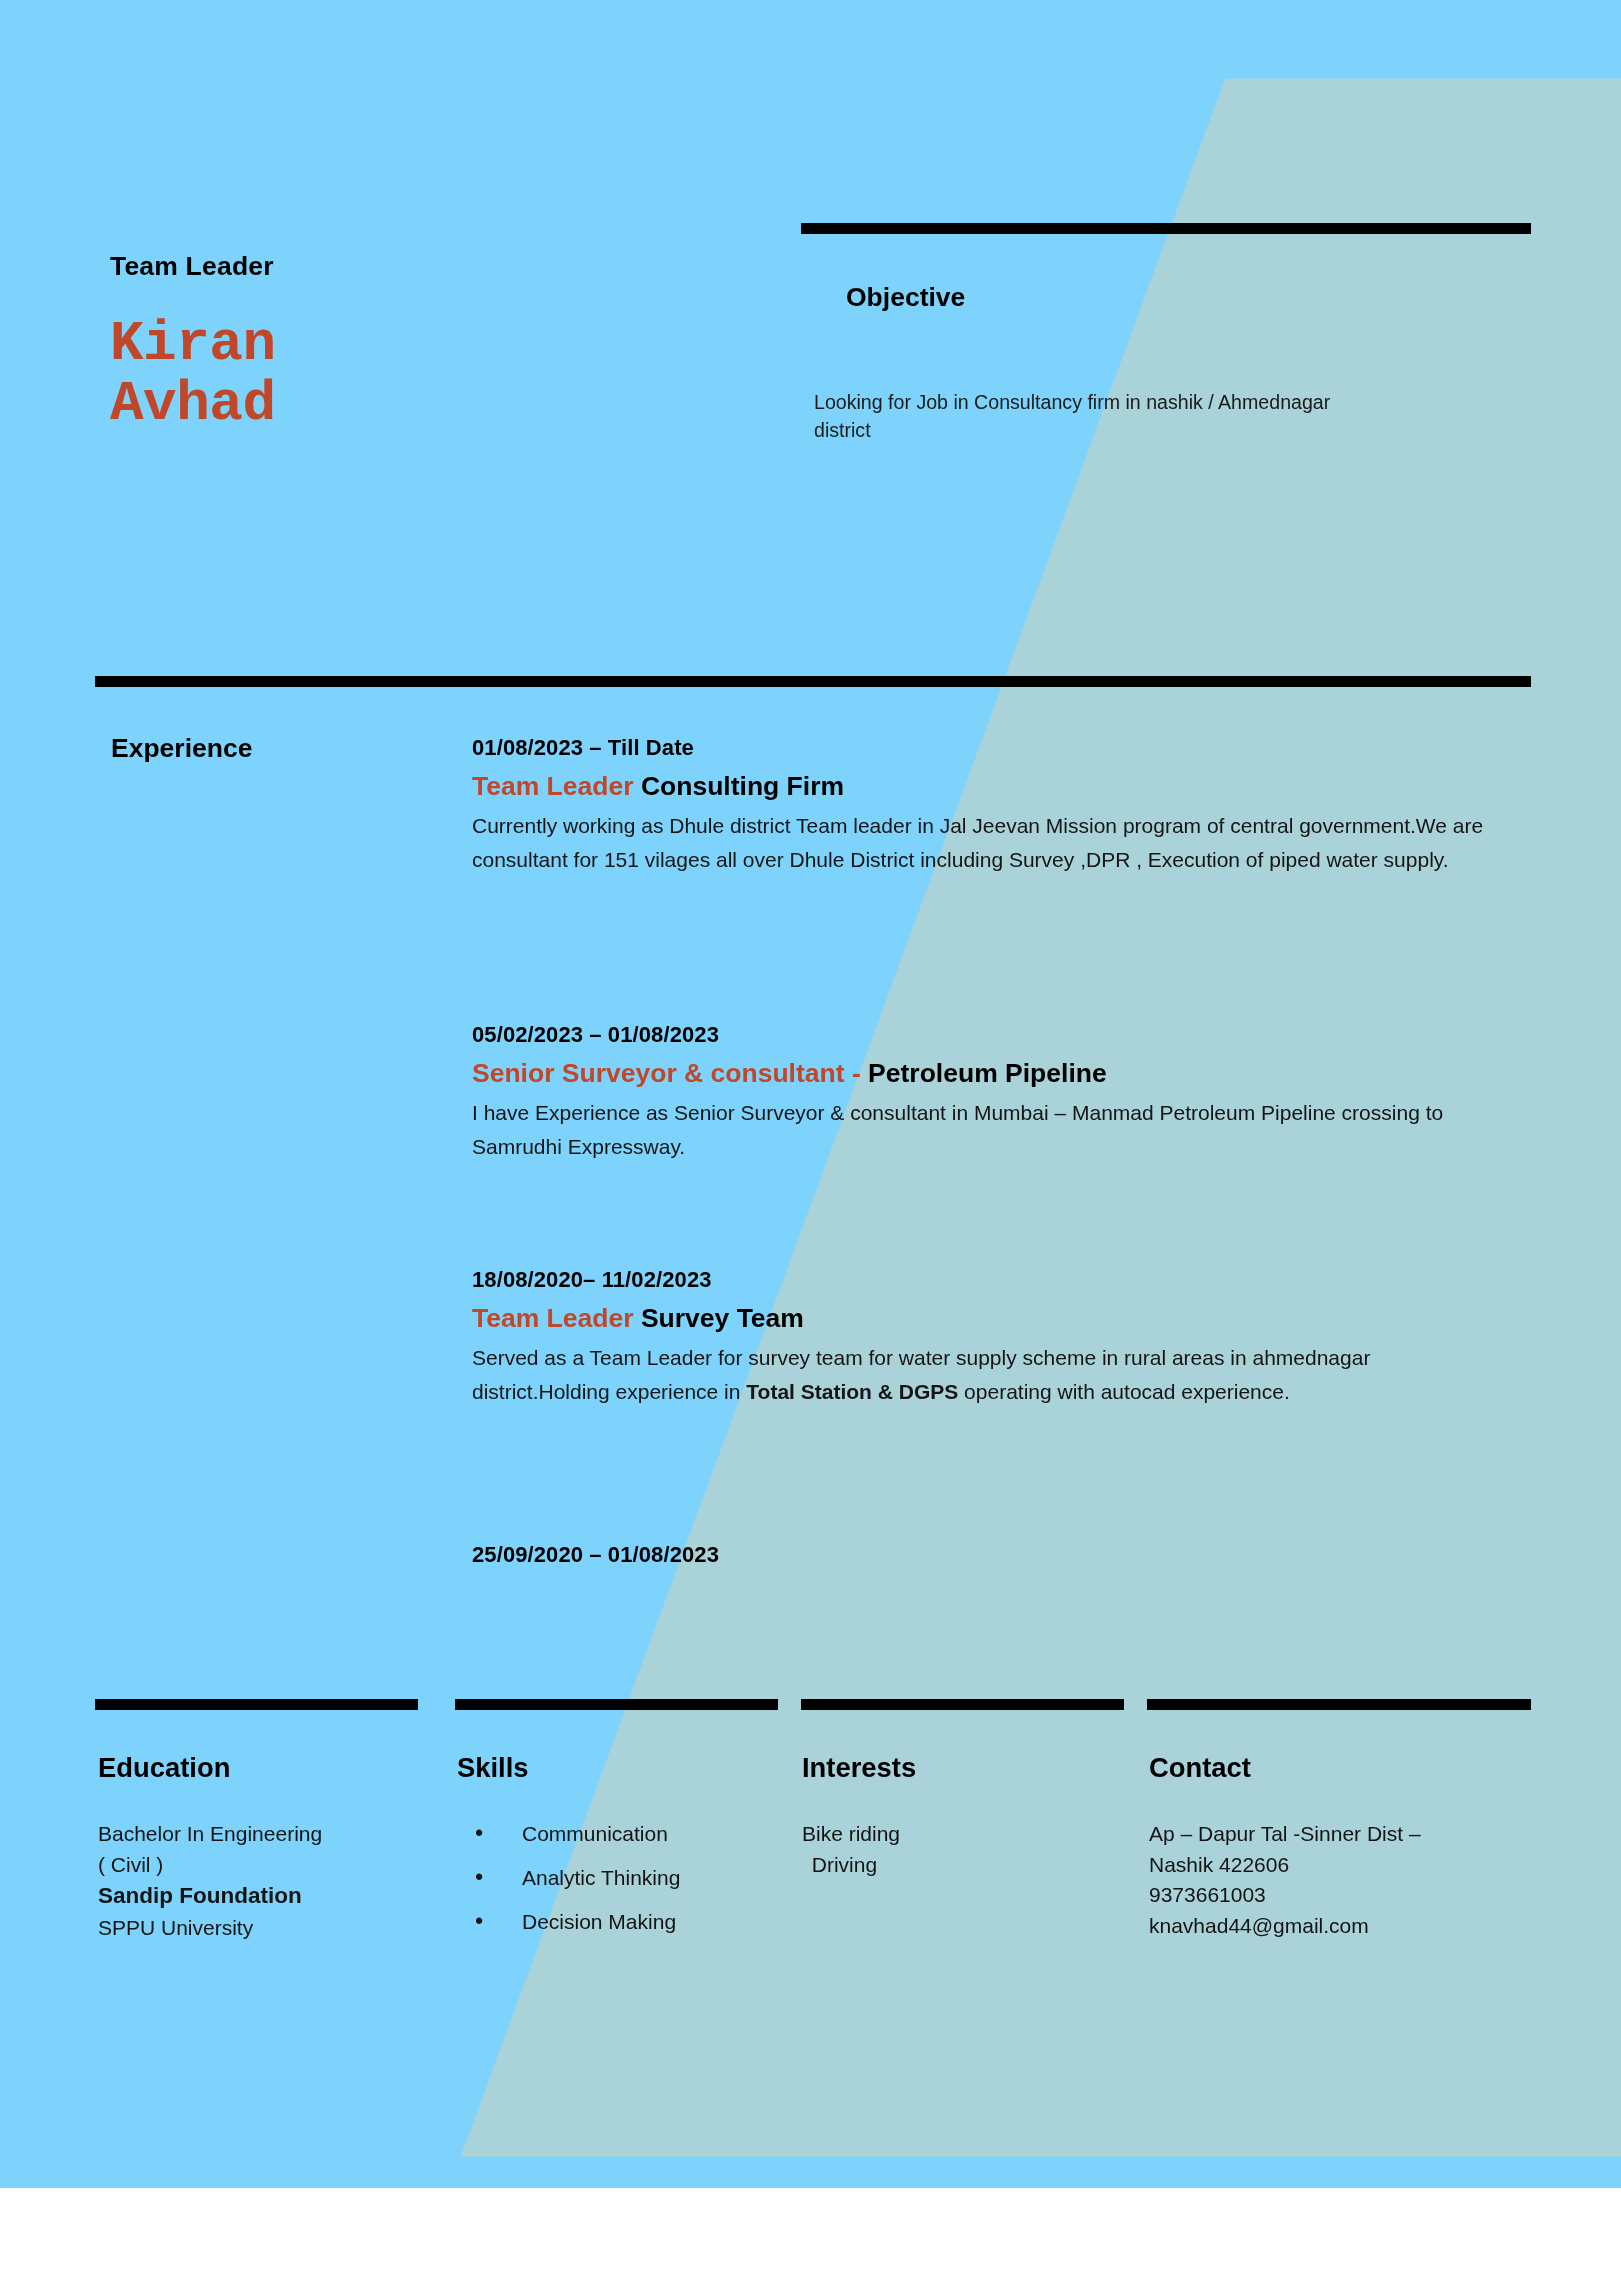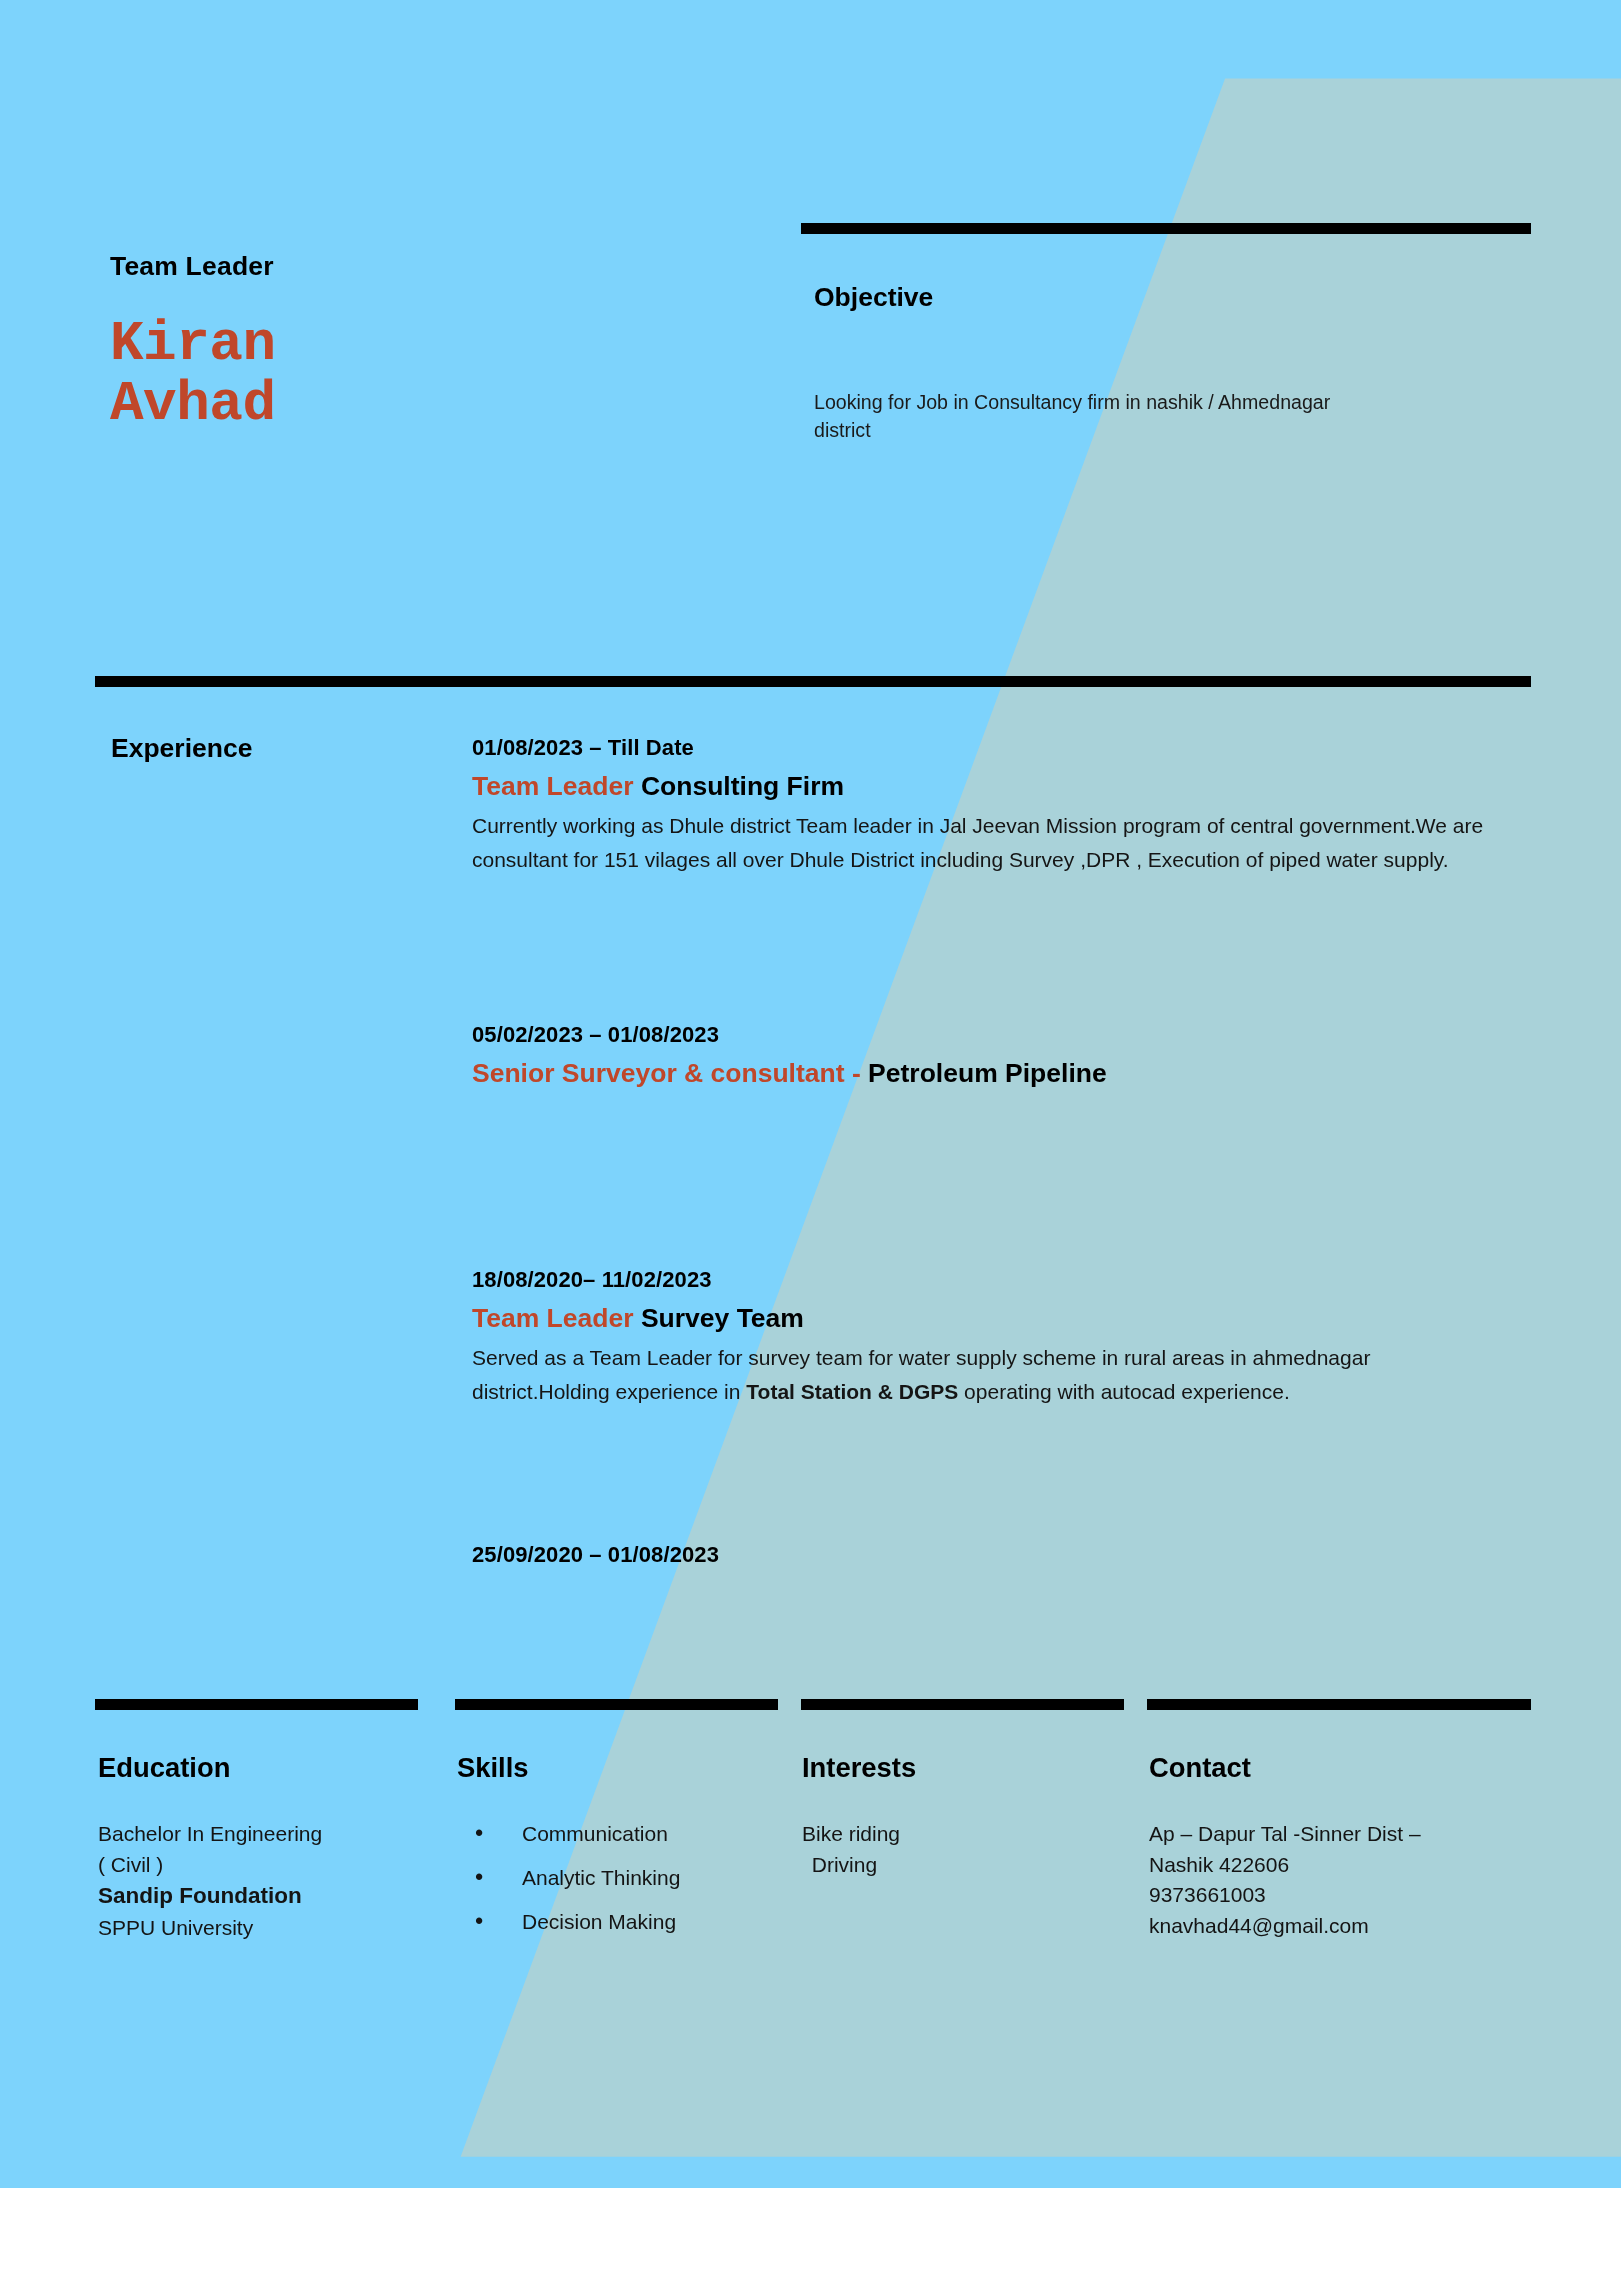--- a/index.html
+++ b/index.html
@@ -147,41 +147,42 @@
 
   <div class="blk hdr-small" style="left:110px; top:251px;">Team Leader</div>
 
   <div class="blk name" style="left: 110px; top: 314px; color: rgb(192, 71, 42);">
     <div>Kiran</div>
     <div>Avhad</div>
   </div>
 
   <div class="rule" style="left: 801px; top: 223px; width: 730px; background: rgb(0, 0, 0);"></div>
 
-  <div class="blk sec-title" style="left:814px; top:282px;">Objective</div>
+  <div class="blk sec-title" style="left:846px; top:282px;">Objective</div>
 
   <div class="blk obj-txt" style="left:814px; top:388px; width:559px;">Looking for Job in  Consultancy firm in  nashik / Ahmednagar district</div>
 
   <div class="rule" style="left: 95px; top: 676px; width: 1436px; background: rgb(0, 0, 0);"></div>
 
   <div class="blk sec-title" style="left:111px; top:733px;">Experience</div>
 
   <div class="exp-entry" style="left:472px; top:735px;">
     <div class="job-date">01/08/2023 – Till Date</div>
     <div class="job-title">
       <span class="accent" style="color: rgb(192, 71, 42);">Team Leader</span><span class="plain"> Consulting Firm</span>
     </div>
     <div class="job-desc"><span>Currently working as Dhule district Team leader in Jal Jeevan Mission program of central government.We are consultant for 151 vilages all over Dhule District including Survey ,DPR , Execution of piped water supply.</span><b></b><span></span></div>
   </div>
 
   <div class="exp-entry" style="left:472px; top:1022px;">
     <div class="job-date">05/02/2023 – 01/08/2023</div>
     <div class="job-title">
       <span class="accent" style="color: rgb(192, 71, 42);">Senior Surveyor &amp; consultant -</span><span class="plain"> Petroleum Pipeline</span>
     </div>
+    <div class="job-desc"><span>I have Experience as Senior Surveyor &amp; consultant in Mumbai – Manmad Petroleum Pipeline crossing to Samrudhi Expressway.</span><b></b><span></span></div>
   </div>
 
   <div class="exp-entry" style="left:472px; top:1267px;">
     <div class="job-date"> 18/08/2020– 11/02/2023</div>
     <div class="job-title">
       <span class="accent" style="color: rgb(192, 71, 42);">Team Leader</span><span class="plain"> Survey Team</span>
     </div>
     <div class="job-desc"><span>Served as a Team Leader for survey team for water supply scheme in rural areas in ahmednagar district.Holding experience in </span><b>Total Station &amp; DGPS</b><span> operating with autocad experience.</span></div>
   </div>
 

